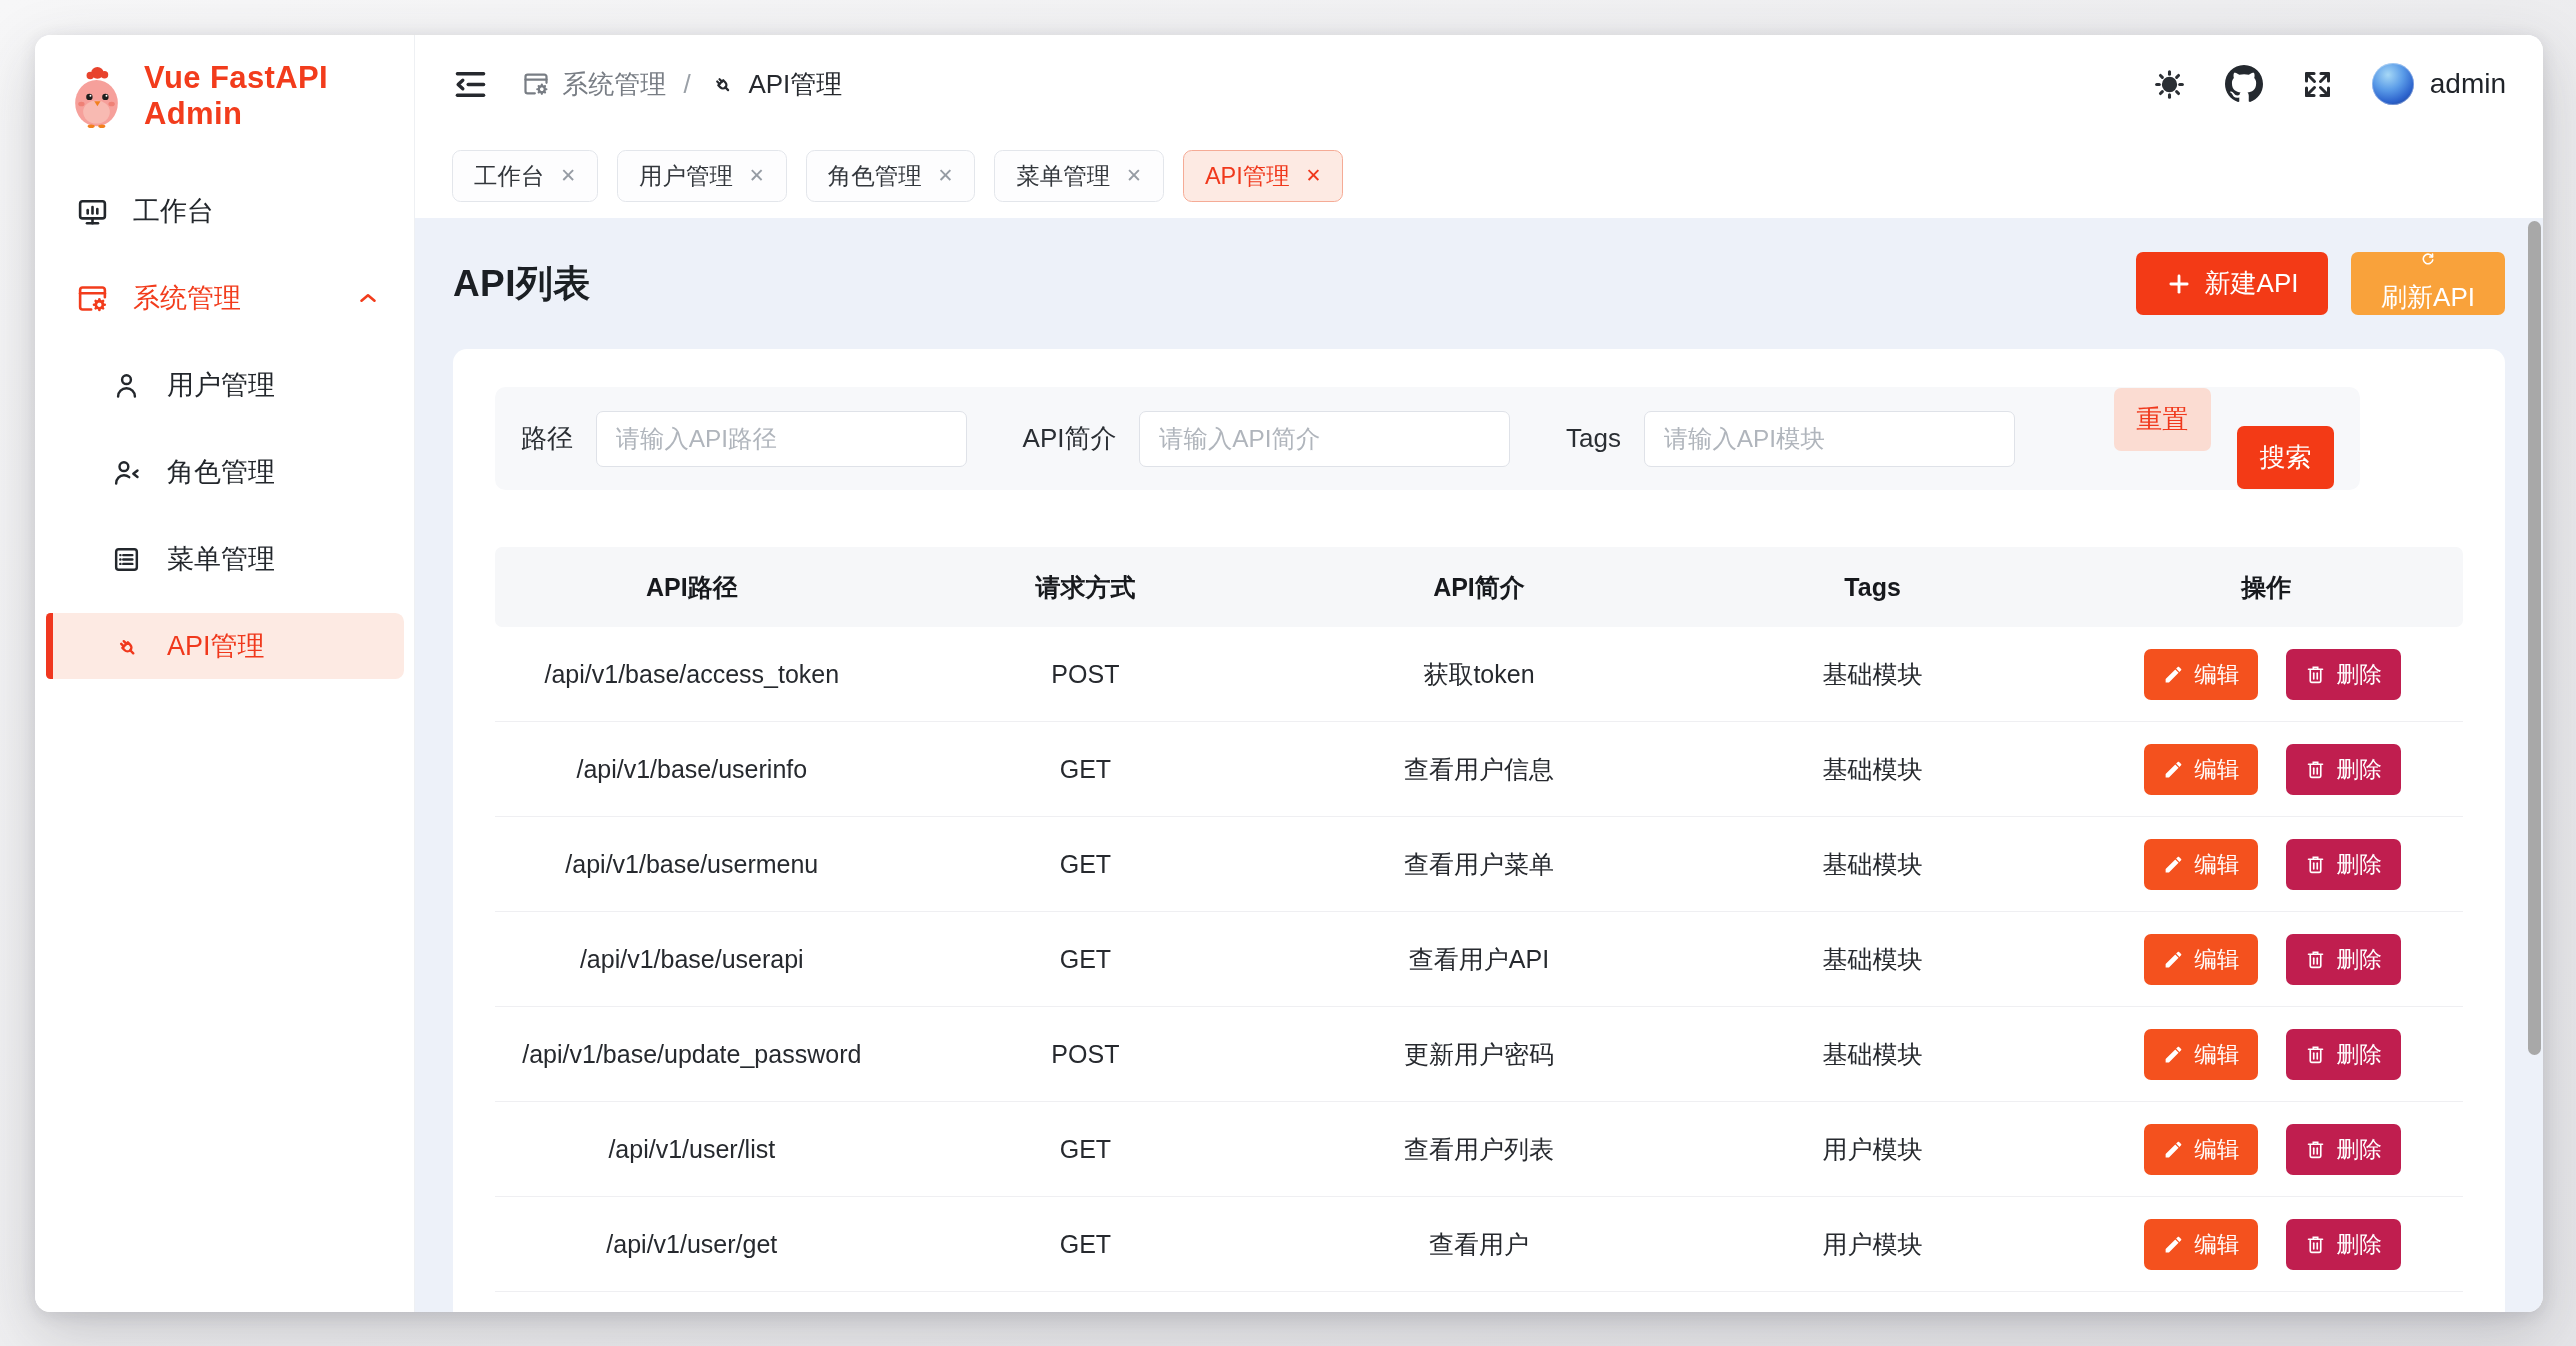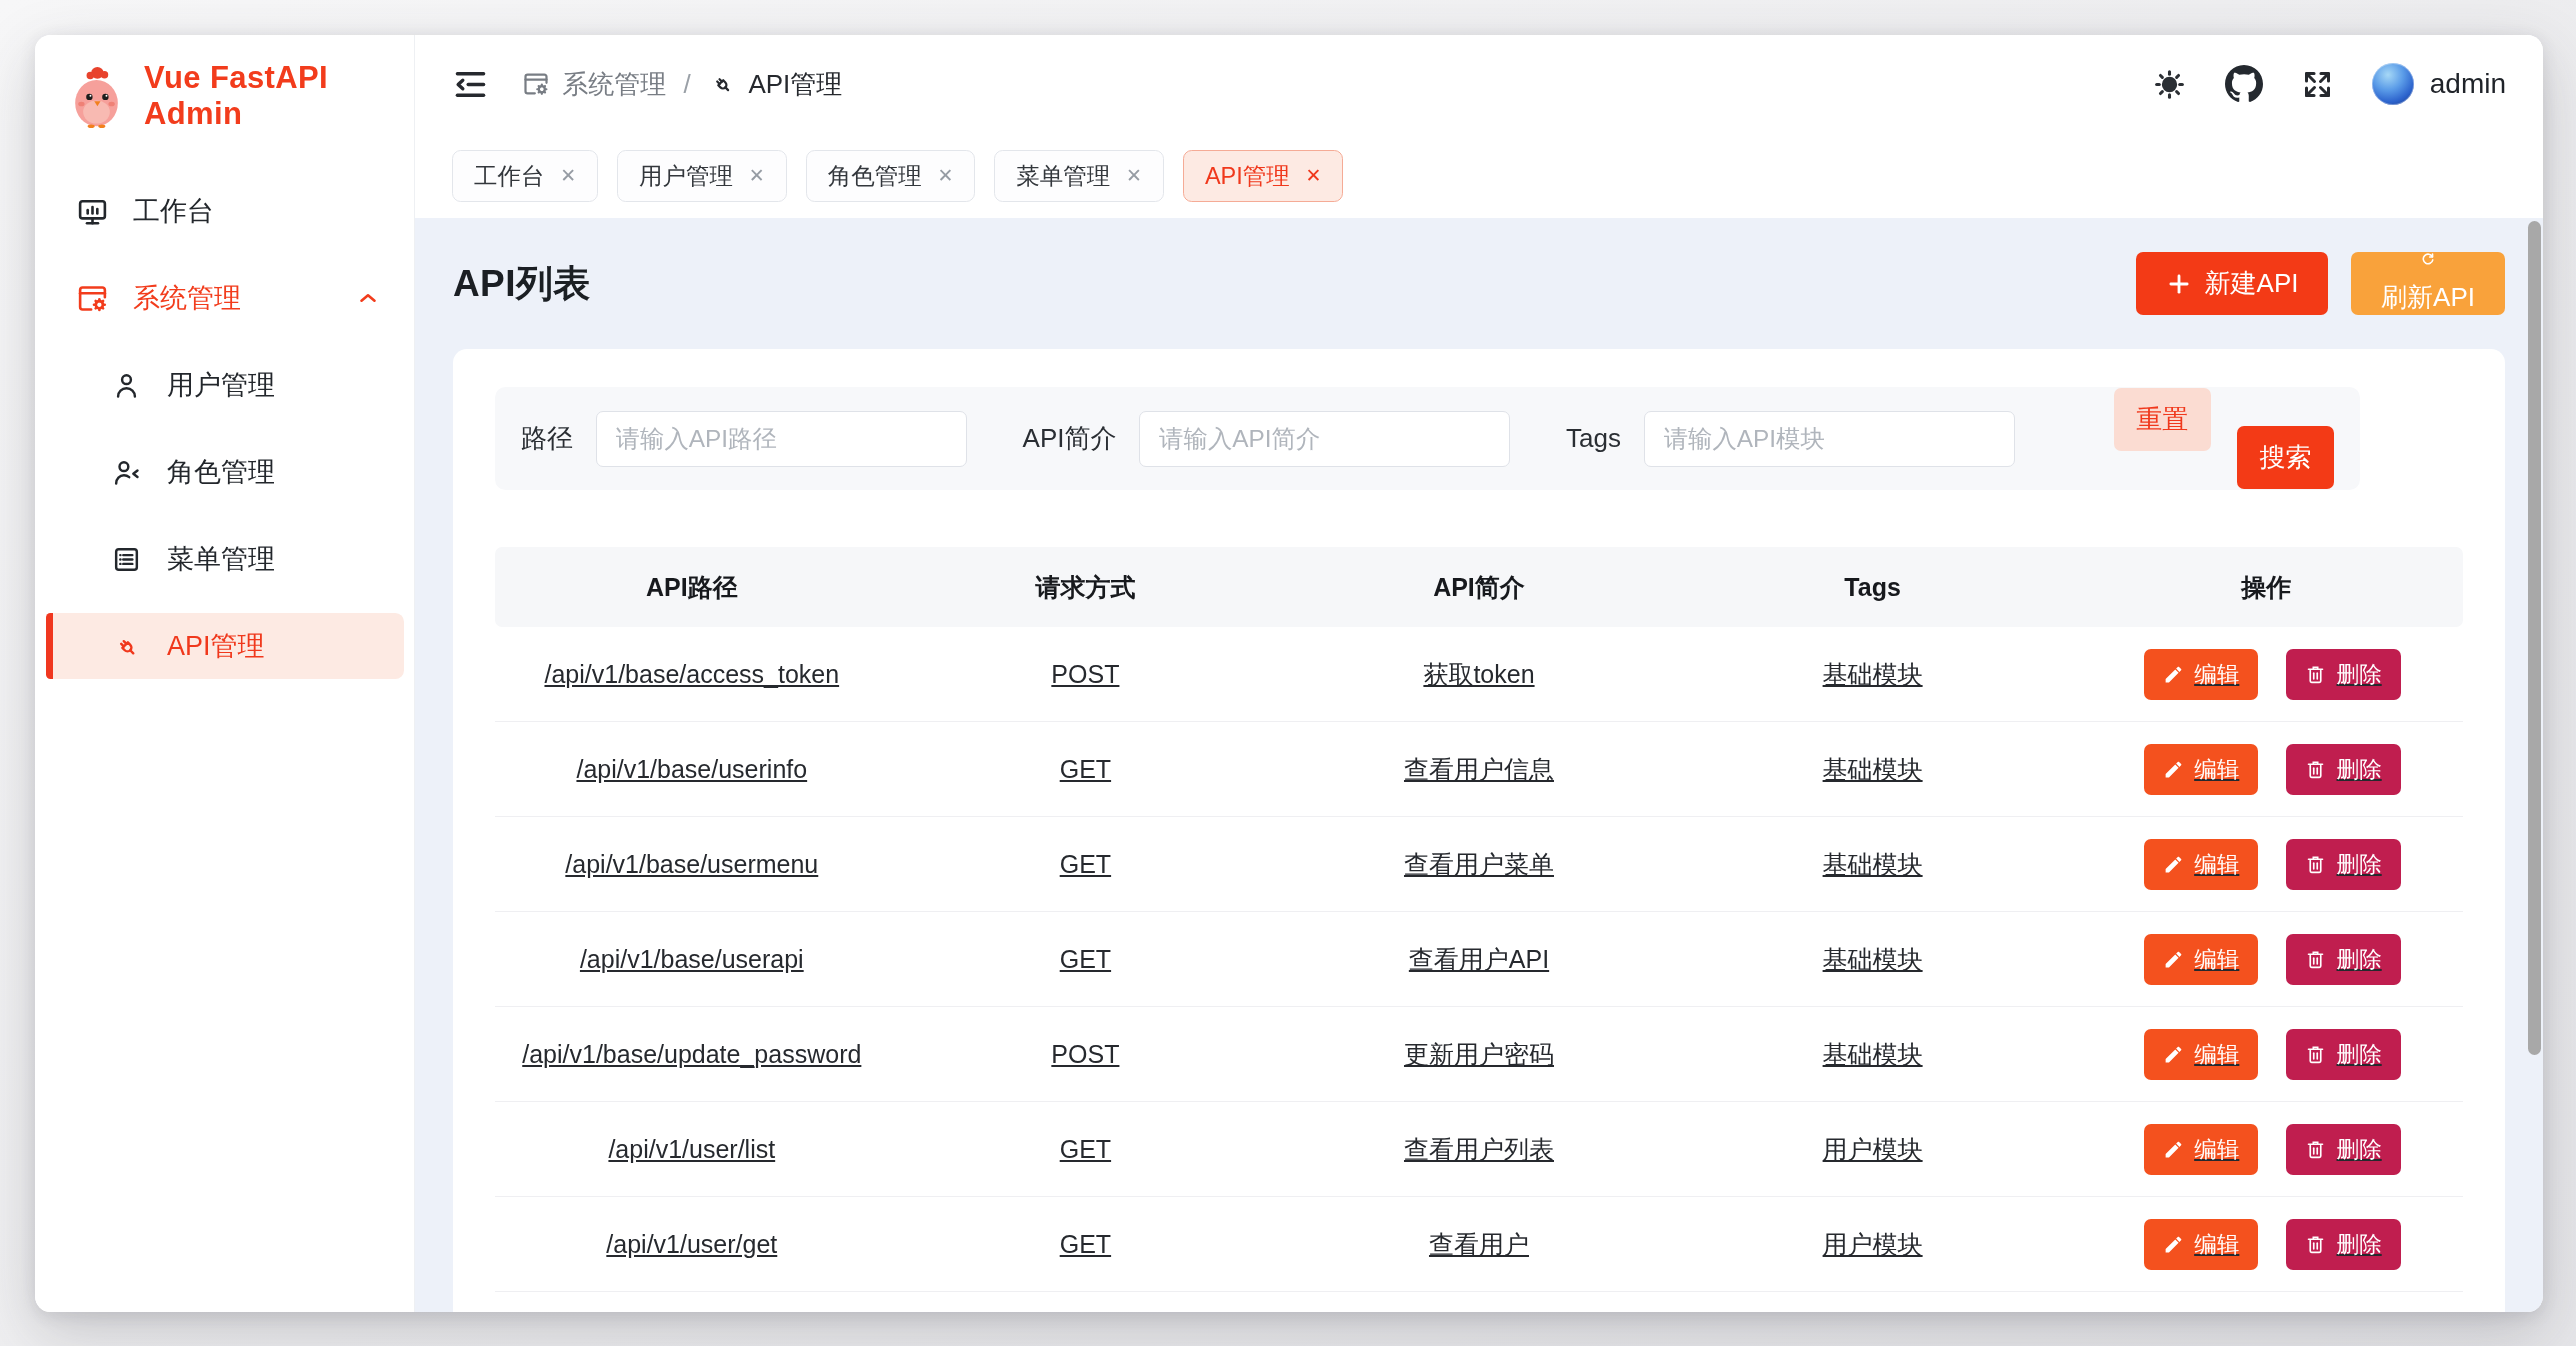--- a/index.html
+++ b/index.html
@@ -96,21 +96,21 @@
                 border:none; border-radius:7px; cursor:pointer; font-family:inherit;margin-top:38px; }
 
   .table { margin-top:57px; }
   .thead {
     height:80px; background:#f6f7f9; border-radius:7px; display:grid;
     grid-template-columns:repeat(5,1fr); align-items:center; text-align:center;
     font-size:25px; font-weight:700; color:#17191d;
   }
   .trow {
     height:95px; display:grid; grid-template-columns:repeat(5,1fr); align-items:center;
-    text-align:center; font-size:25px; color:#26292e; border-bottom:0.9px solid #efeff2; background:#fff;text-decoration:underline;
+    text-align:center; font-size:25px; color:#26292e; border-bottom:0.9px solid #efeff2; background:#fff;
   }
   .trow-partial { height:21px; background:#fff; }
   .cell-actions { display:flex; justify-content:center; gap:15.7px; }
   .row-btn { display:flex; align-items:center; gap:10.5px; height:51px; padding:0 19px; border:none;
              border-radius:7px; color:#fff; font-size:22.6px; cursor:pointer; font-family:inherit;margin-left:12px; }
   .row-btn.edit { background:#f4511e; }
   .row-btn.del  { background:#c01e4f; }
 
   .scrollbar {
     position:absolute; right:1.7px; top:186px; width:13px; height:834px;

